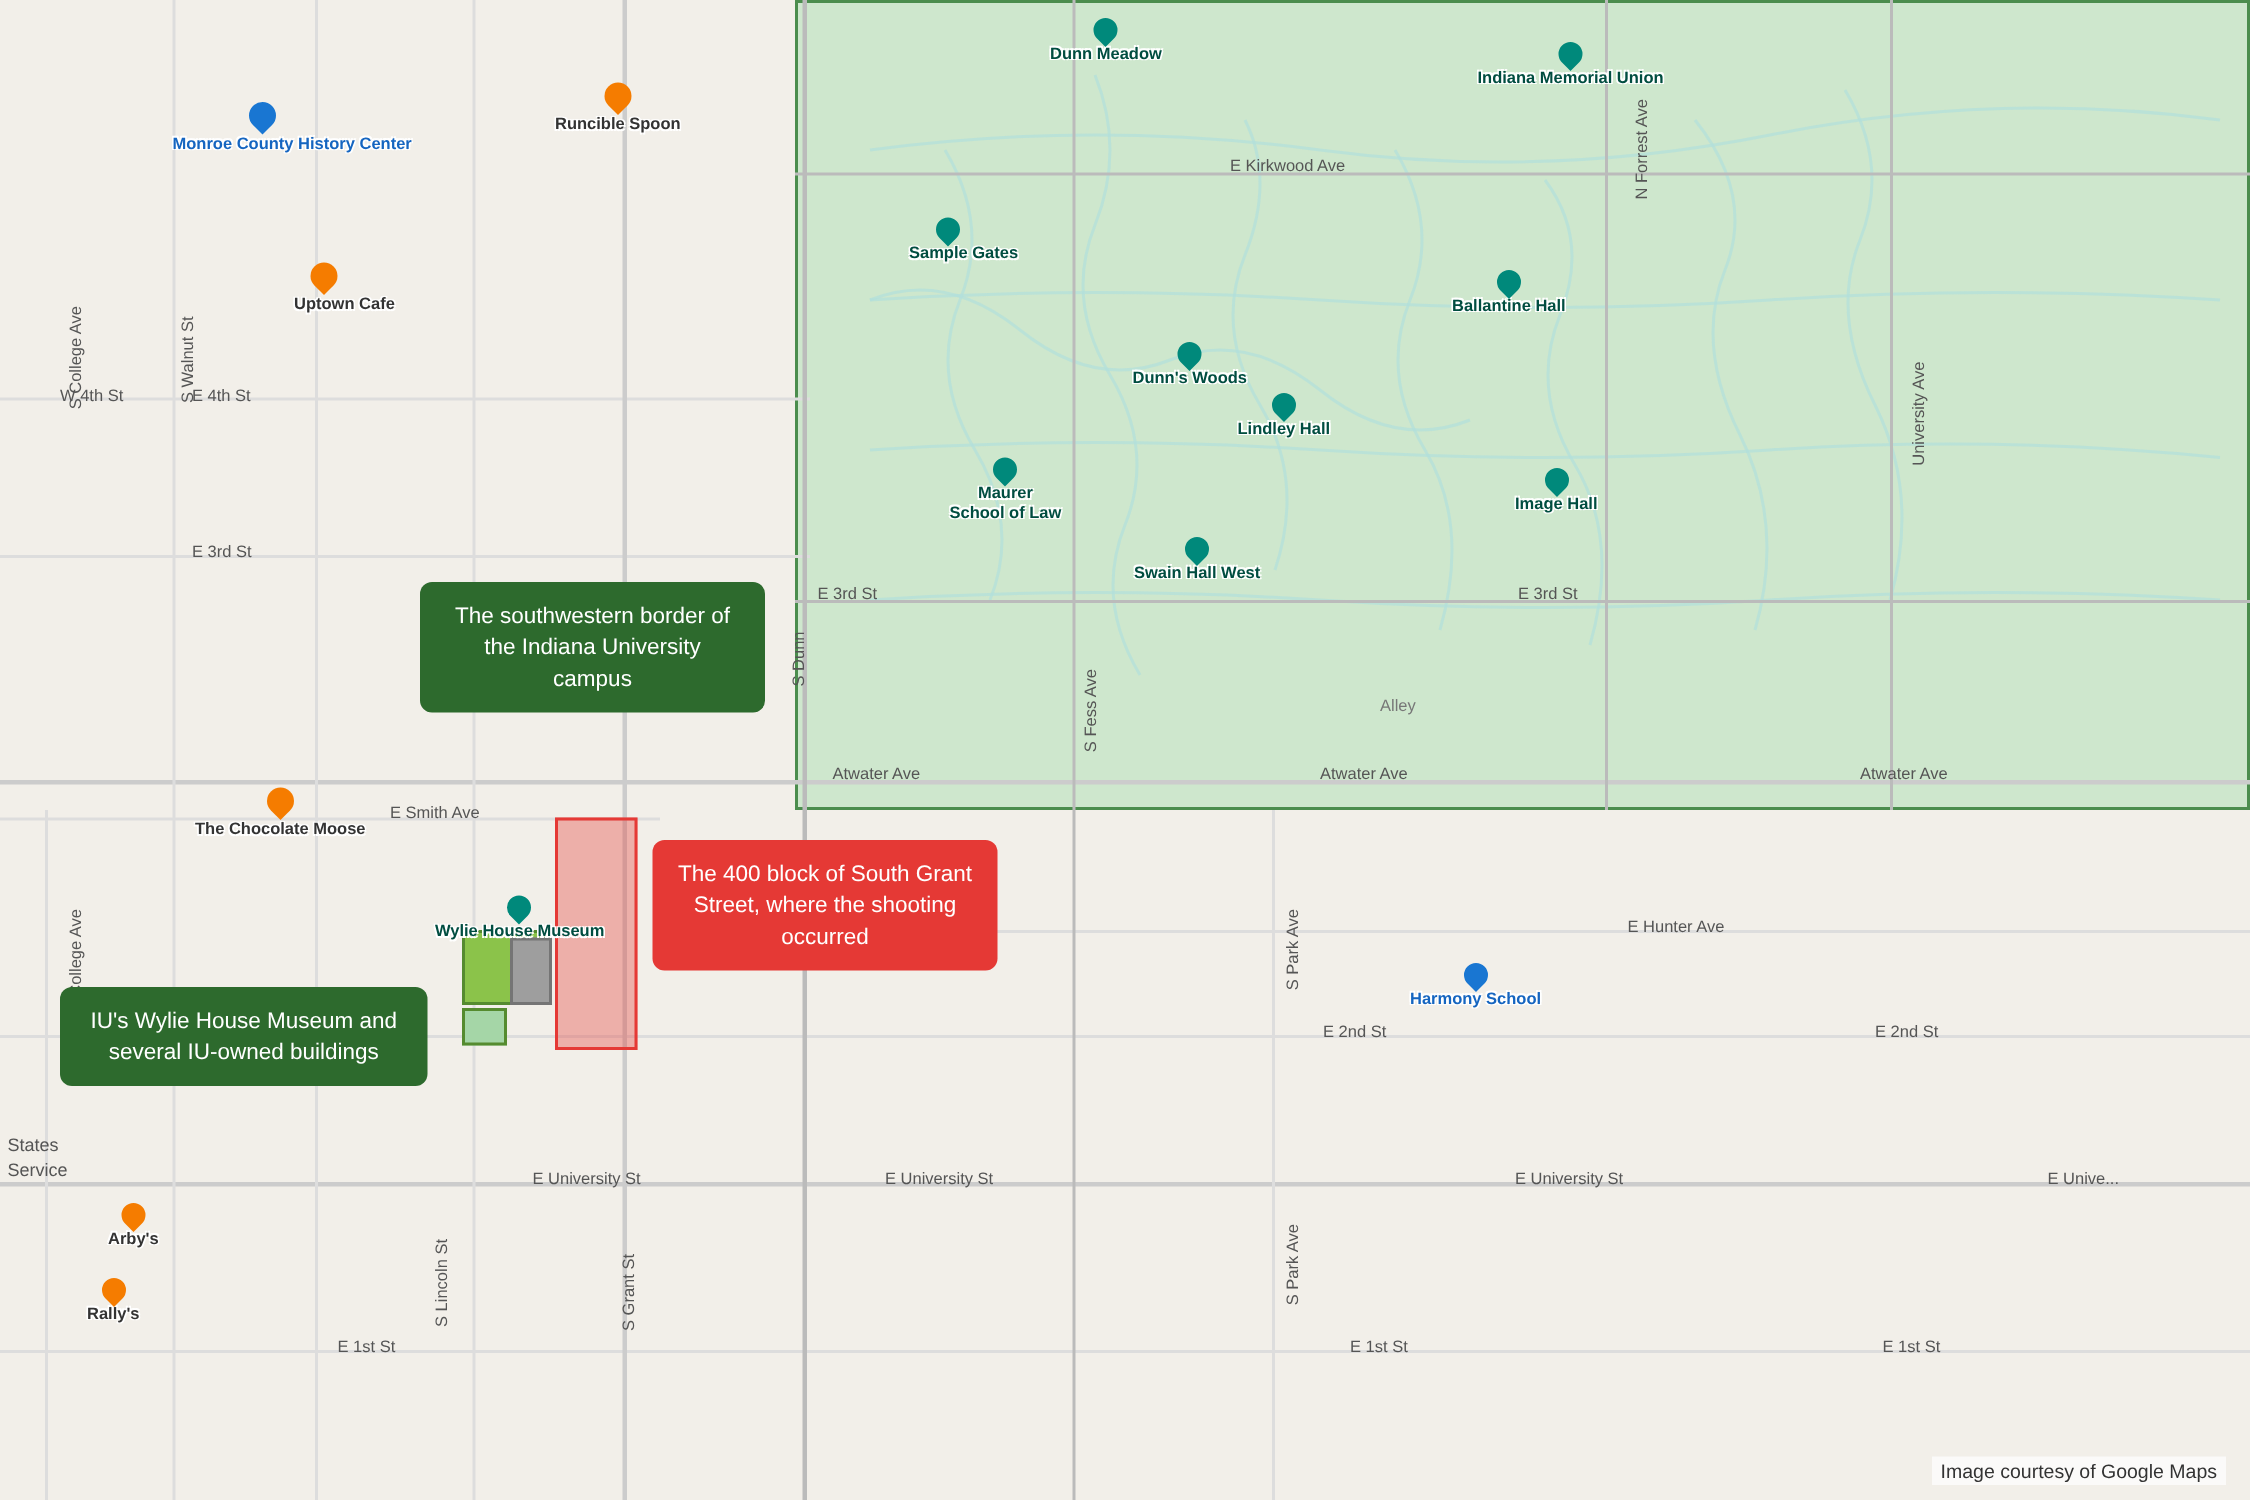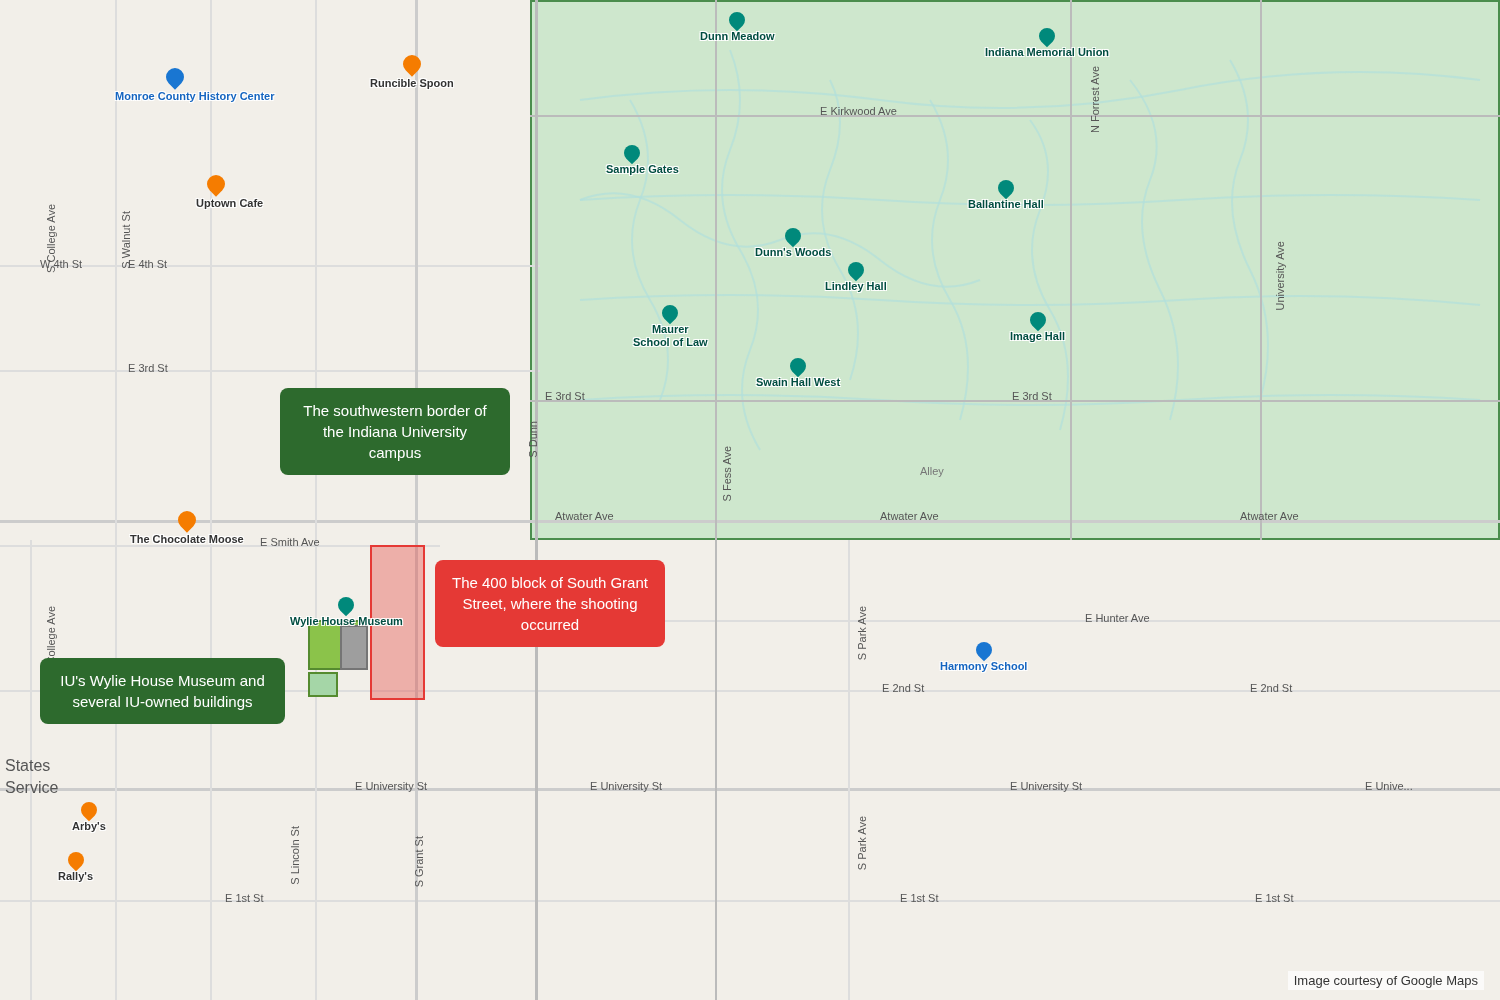--- a/index.html
+++ b/index.html
@@ -158,21 +158,21 @@
   <div class="poi-marker" style="left:370px;top:55px;">
     <div style="width:18px;height:18px;background:#f57c00;border-radius:50% 50% 50% 0;transform:rotate(-45deg);"></div>
     <div class="poi-label" style="margin-top:4px;">Runcible Spoon</div>
   </div>
 
   <div class="poi-marker" style="left:168px;top:175px;">
     <div style="width:18px;height:18px;background:#f57c00;border-radius:50% 50% 50% 0;transform:rotate(-45deg);"></div>
     <div class="poi-label" style="margin-top:4px;padding-left:28px;">Uptown Cafe</div>
   </div>
 
-  <div class="poi-marker" style="left:130px;top:511px;">
+  <div class="poi-marker" style="left:130px;top:525px;">
     <div style="width:18px;height:18px;background:#f57c00;border-radius:50% 50% 50% 0;transform:rotate(-45deg);"></div>
     <div class="poi-label" style="margin-top:4px;">The Chocolate Moose</div>
   </div>
 
   <div class="poi-marker" style="left:290px;top:597px;align-items:center;">
     <div style="width:16px;height:16px;background:#00897b;border-radius:50% 50% 50% 0;transform:rotate(-45deg);"></div>
     <div class="poi-label" style="margin-top:2px;color:#004d40;">Wylie House Museum</div>
   </div>
 
   <div class="poi-marker" style="left:586px;top:145px;">
@@ -228,21 +228,21 @@
   <div class="poi-marker" style="left:72px;top:802px;">
     <div style="width:16px;height:16px;background:#f57c00;border-radius:50% 50% 50% 0;transform:rotate(-45deg);"></div>
     <div class="poi-label" style="margin-top:2px;">Arby's</div>
   </div>
 
   <div class="poi-marker" style="left:58px;top:852px;">
     <div style="width:16px;height:16px;background:#f57c00;border-radius:50% 50% 50% 0;transform:rotate(-45deg);"></div>
     <div class="poi-label" style="margin-top:2px;">Rally's</div>
   </div>
 
-  <div style="position:absolute;left:5px;top:755px;font-size:16px;color:#555;line-height:1.4;">States<br>Service</div>
+  <div style="position:absolute;left:5px;top:755px;font-size:12px;color:#555;line-height:1.4;">States<br>Service</div>
 
   <div class="street-label" style="top:105px;left:820px;">E Kirkwood Ave</div>
   <div class="street-label" style="top:258px;left:128px;">E 4th St</div>
   <div class="street-label" style="top:258px;left:40px;">W 4th St</div>
   <div class="street-label" style="top:362px;left:128px;">E 3rd St</div>
   <div class="street-label" style="top:390px;left:545px;">E 3rd St</div>
   <div class="street-label" style="top:390px;left:1012px;">E 3rd St</div>
   <div class="street-label" style="top:536px;left:260px;">E Smith Ave</div>
   <div class="street-label" style="top:510px;left:555px;">Atwater Ave</div>
   <div class="street-label" style="top:510px;left:880px;">Atwater Ave</div>

